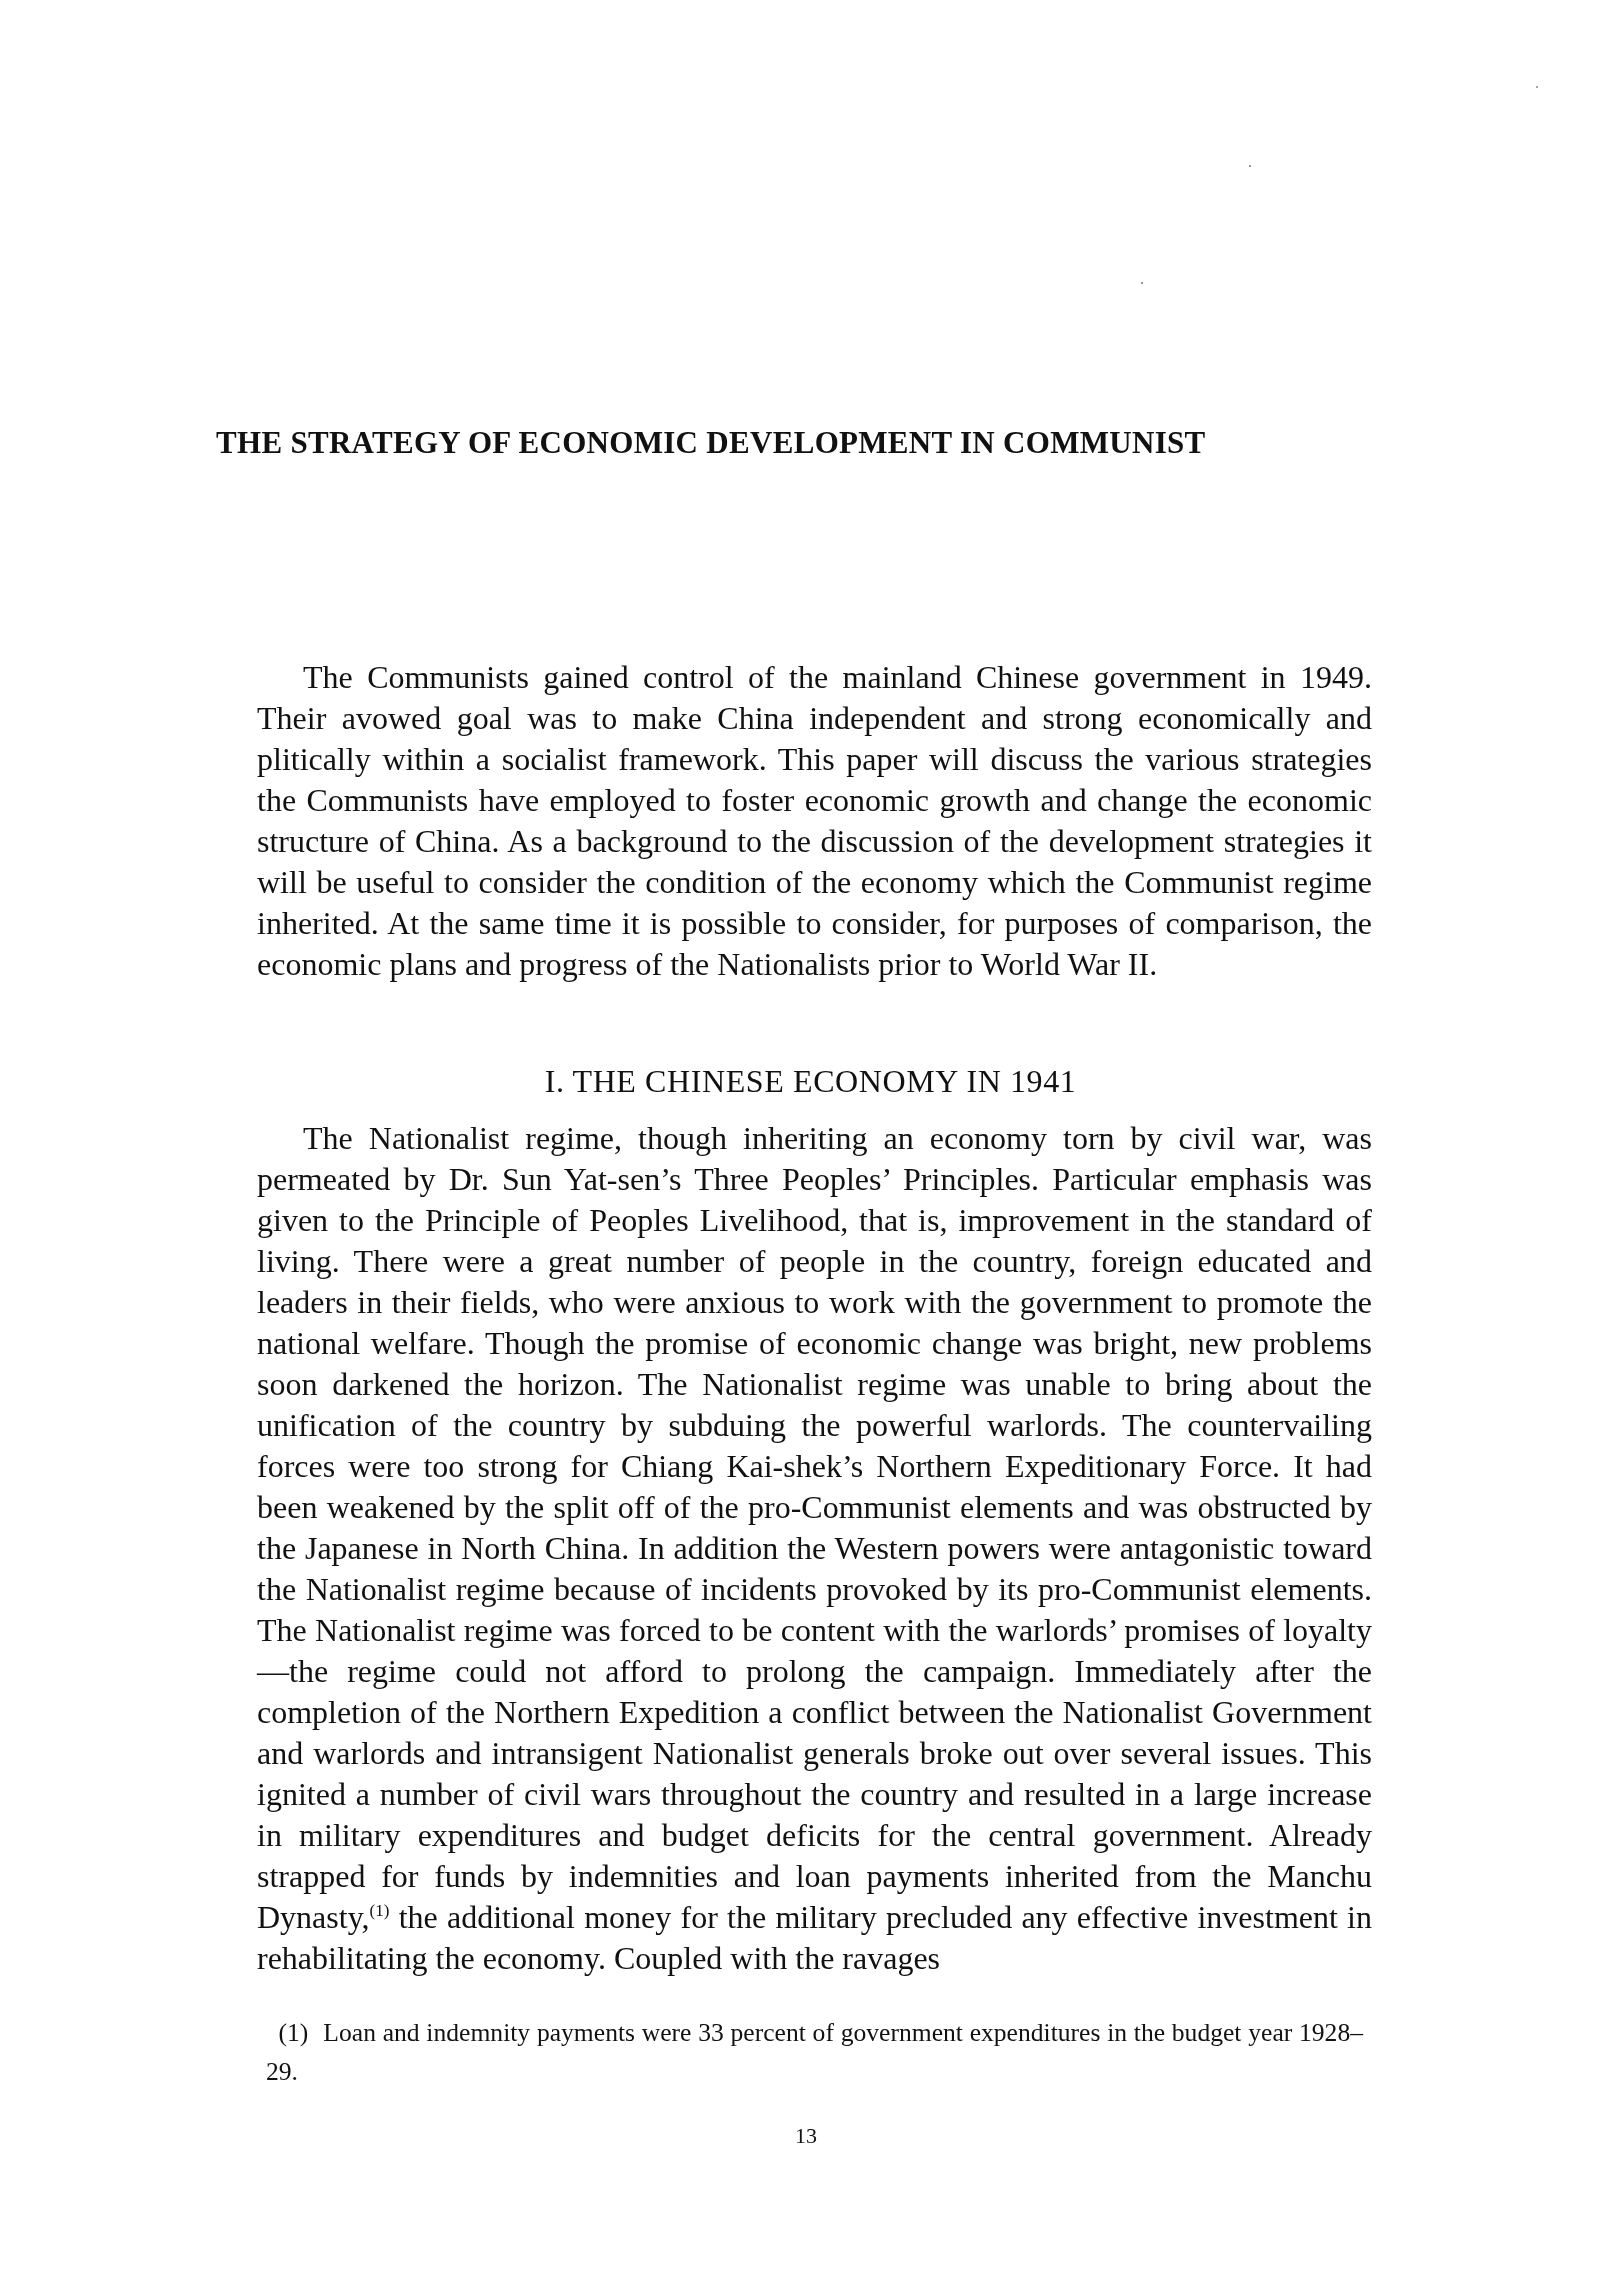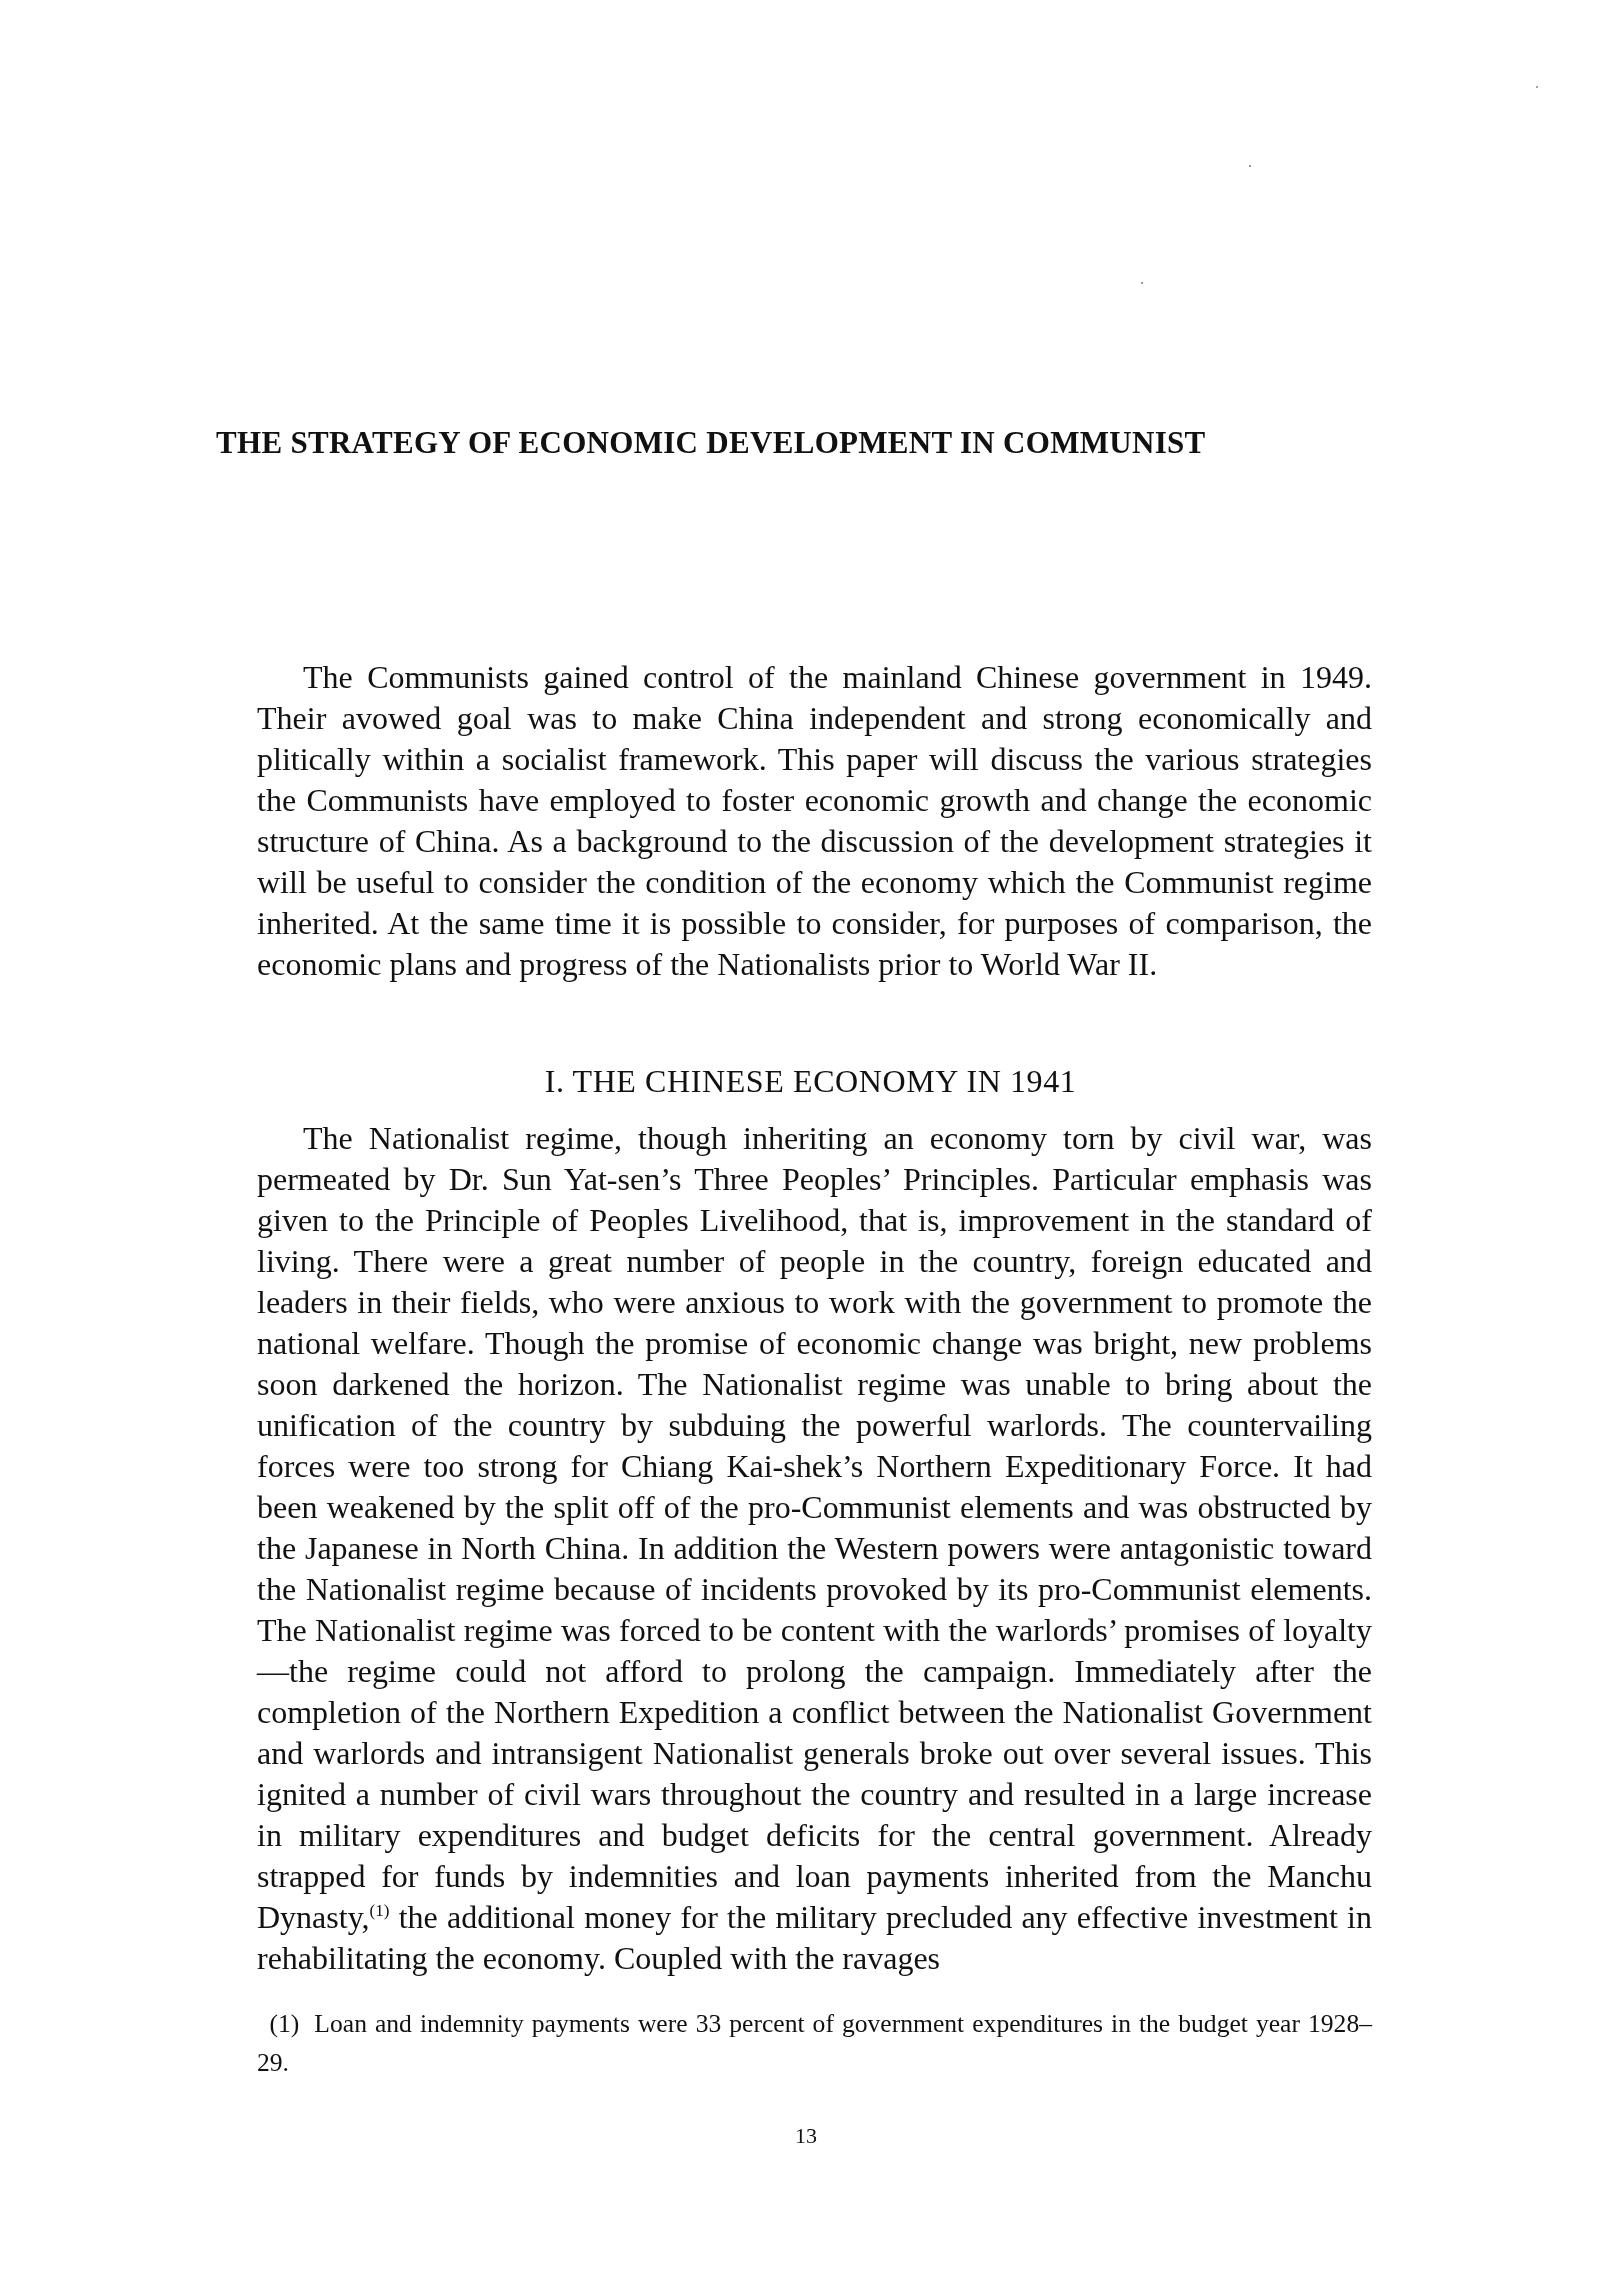--- a/index.html
+++ b/index.html
@@ -26,21 +26,21 @@
   .p1 { top: 657px; }
   .section-heading {
     position: absolute; left: 216px; width: 1189px; top: 1061px;
     text-align: center; font-size: 32px; line-height: 40px; letter-spacing: 0.6px;
   }
   .p2 { top: 1118px; }
   .footnote {
     position: absolute; left: 257px; width: 1115px; top: 2004px;
     font-size: 25.6px; line-height: 39px; text-align: justify;
   }
-  .footnote p { margin: 0; text-indent: 12.5px; }
+  .footnote p { margin: 9px; text-indent: 12.5px; }
   .fn-marker { margin-right: 15px; }
   sup.fnref { font-size: 17px; vertical-align: 12.5px; line-height: 0; }
   .page-number {
     position: absolute; left: 0; width: 1612px; top: 2119px;
     text-align: center; font-size: 22px; line-height: 34px;
   }
   .speck { position: absolute; background: #888; border-radius: 50%; }
 </style>
 </head>
 <body>

